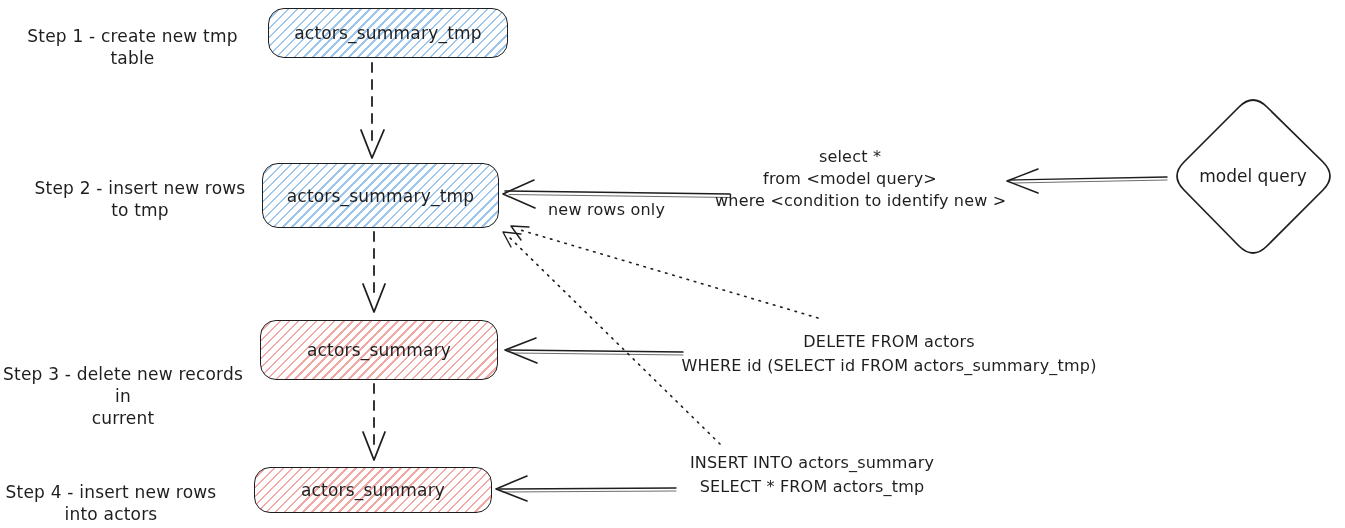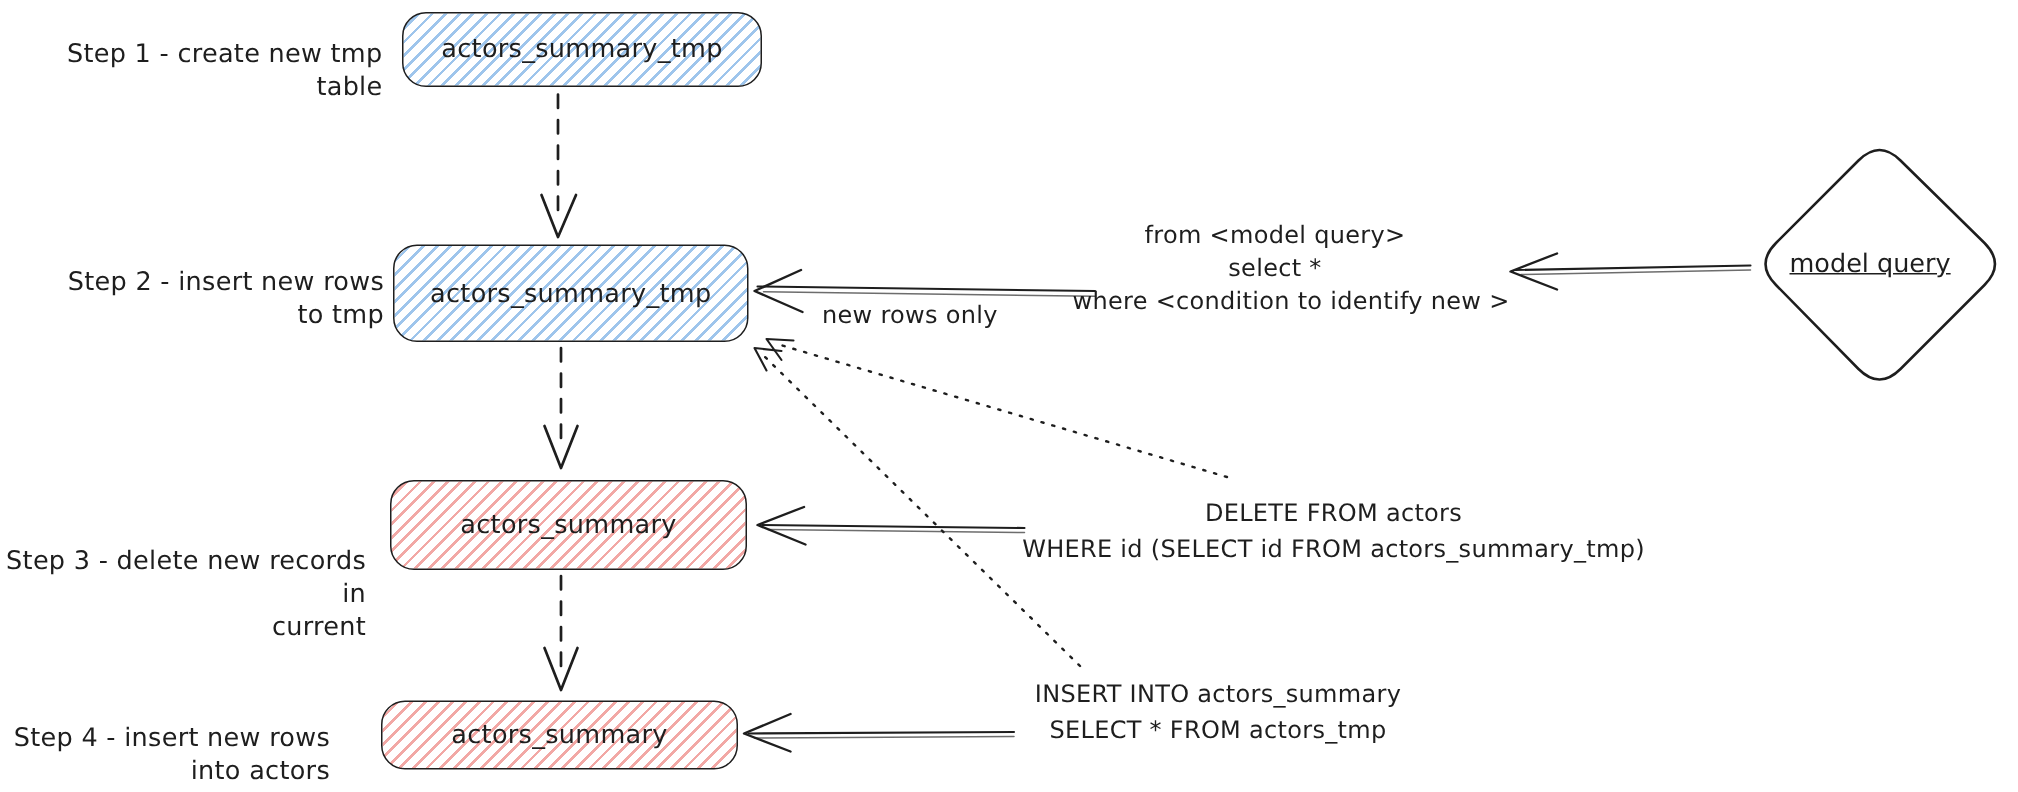--- a/index.html
+++ b/index.html
@@ -43,38 +43,38 @@
   }
   .node.red {
     background: repeating-linear-gradient(135deg,
       var(--red-hatch) 0px, var(--red-hatch) 1.8px,
       transparent 1.8px, transparent 6.4px);
   }
   .step-label {
     position: absolute;
     font-size: 17px;
     line-height: 22px;
-    text-align: right;
+    text-align: center;
     letter-spacing: 0.2px;
   }
   .annot {
     position: absolute;
     font-size: 16px;
     line-height: 22px;
     text-align: center;
     letter-spacing: 0.2px;
     white-space: nowrap;
   }
   .annot.sql { line-height: 24px; }
   .diamond-label {
     position: absolute;
     left: 1193px; top: 166px;
     width: 120px;
+    text-align: center;
     font-size: 17px;
-    text-decoration: underline;
   }
 </style>
 </head>
 <body>
 
 <div id="canvas">
 
   <svg class="arrows" viewBox="0 0 1345 528" fill="none" stroke="#1e1e1e" stroke-linecap="round" stroke-linejoin="round">
 
     <g stroke-width="1.8">
@@ -158,22 +158,22 @@
     <span>actors_summary</span>
   </div>
 
   <div class="node red" style="left:254px; top:467px; width:238px; height:46px;">
     <span>actors_summary</span>
   </div>
 
   <div class="diamond-label">model query</div>
 
   <div class="annot" style="left:715px; top:146px; width:270px;">
+    <div>select *</div>
     <div>from &lt;model query&gt;</div>
-    <div>select *</div>
     <div>where &lt;condition to identify new &gt;</div>
   </div>
 
   <div class="annot" style="left:548px; top:199px; width:115px;">new rows only</div>
 
   <div class="annot sql" style="left:680px; top:330px; width:418px;">
     <div>DELETE FROM actors</div>
     <div>WHERE id (SELECT id FROM actors_summary_tmp)</div>
   </div>
 

